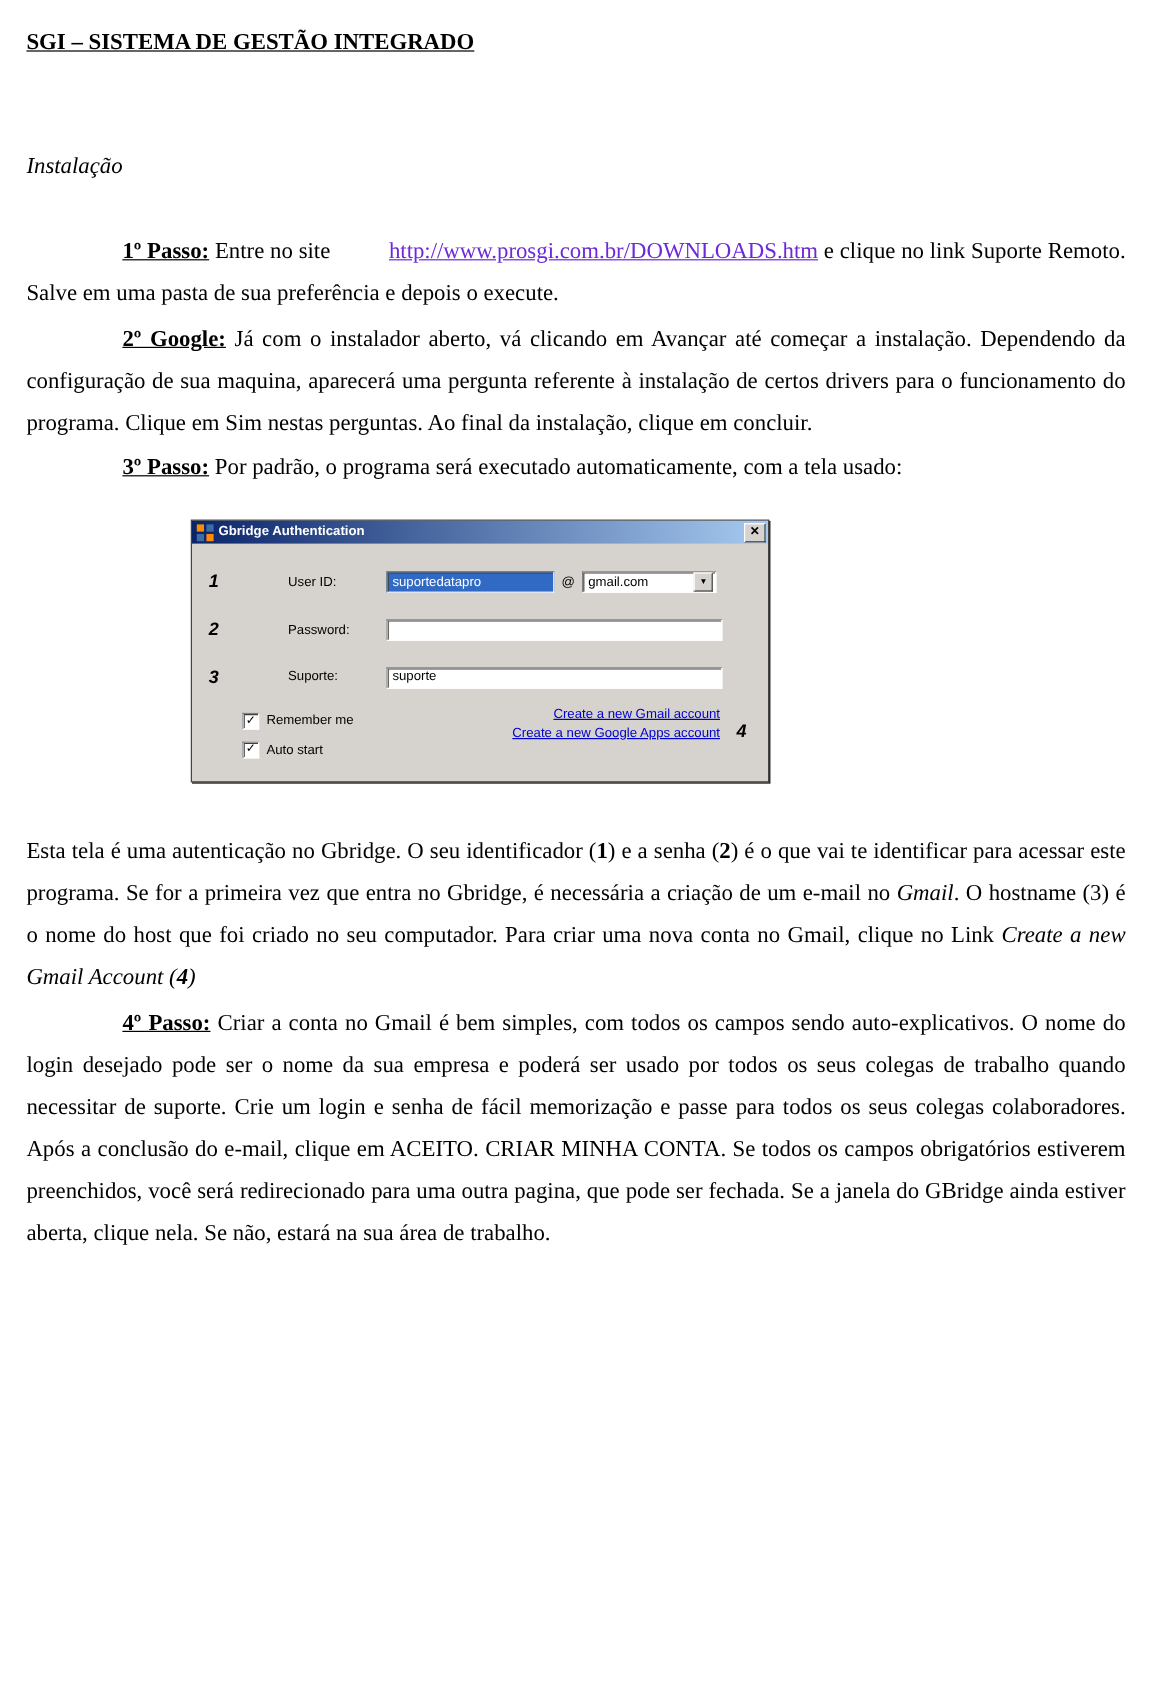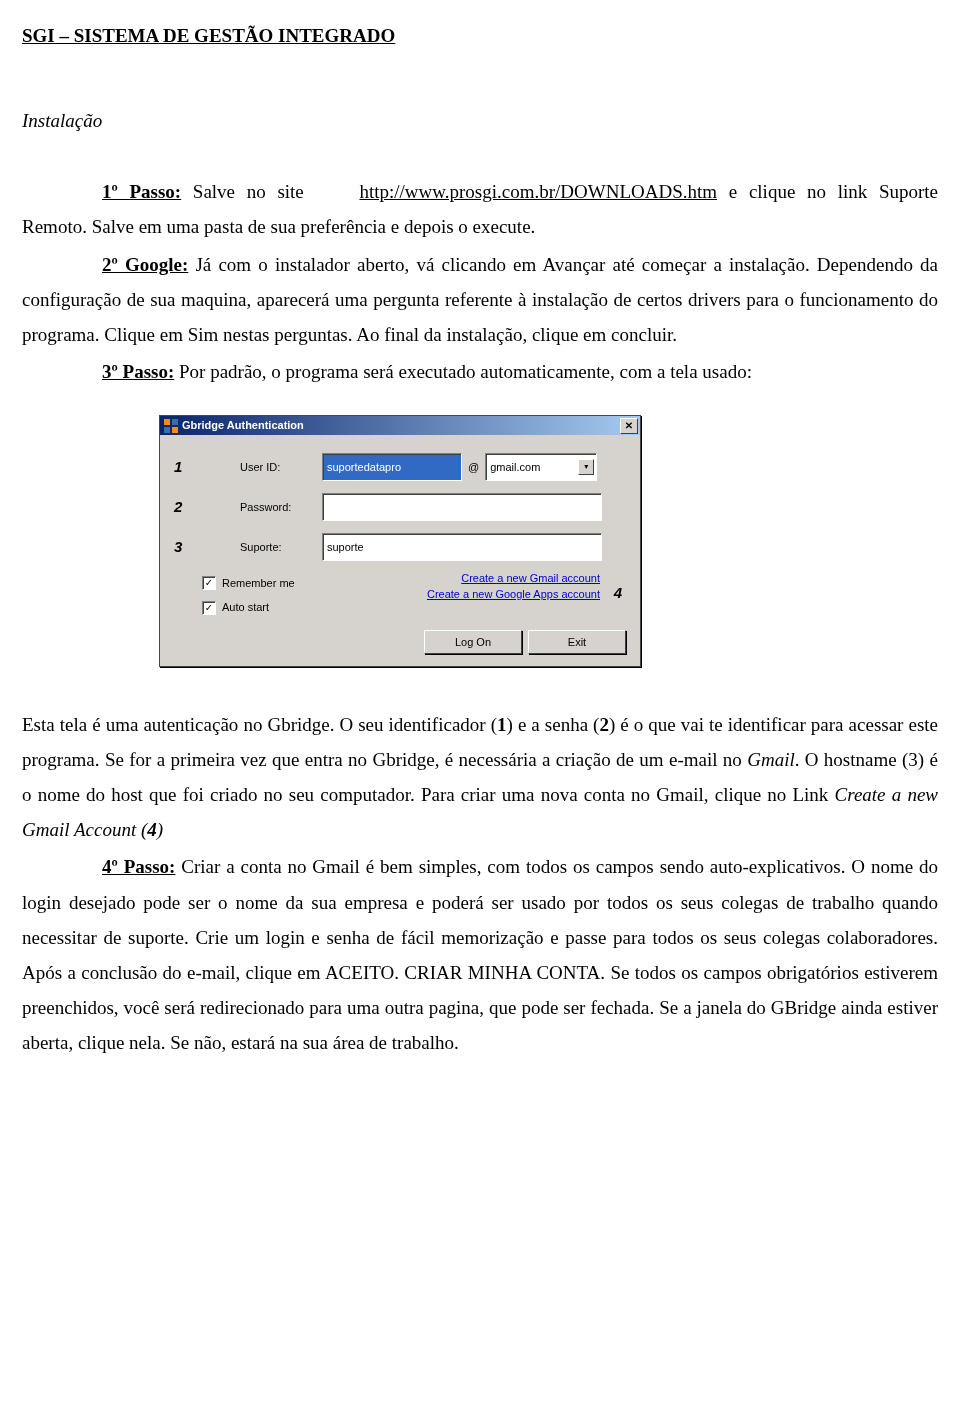--- a/index.html
+++ b/index.html
@@ -10,40 +10,40 @@
     padding: 18px 22px;
     font-size: 19px;
     line-height: 1.85;
     width: 960px;
     box-sizing: border-box;
   }
   .header-title {
     font-weight: bold;
     text-decoration: underline;
     font-size: 19px;
-    margin-bottom: 50px;
+    margin-bottom: 68px;
   }
   .section-heading {
     font-style: italic;
     font-size: 19px;
     margin-bottom: 36px;
   }
   .para {
     text-align: justify;
     margin: 0 0 2px 0;
   }
   .indent {
     text-indent: 80px;
   }
   .step-label {
     font-weight: bold;
     text-decoration: underline;
   }
   .link {
-    color: #000000;
+    color: #6d28d9;
     text-decoration: underline;
     margin-left: 44px;
   }
   .bold-num {
     font-weight: bold;
   }
   .italic {
     font-style: italic;
   }
 
@@ -121,21 +121,21 @@
     width: 82px;
     font-size: 11px;
     margin-left: 38px;
   }
   .sunken {
     background: #fff;
     border: 1px solid #808080;
     border-right-color: #fff;
     border-bottom-color: #fff;
     box-shadow: inset 1px 1px 0 #404040;
-    height: 28px;
+    height: 18px;
     padding: 0 4px;
     font-size: 11px;
     display: flex;
     align-items: center;
     box-sizing: border-box;
   }
   .userid-input {
     width: 140px;
     background: #316ac5;
     color: #fff;
@@ -239,21 +239,21 @@
   }
 </style>
 </head>
 <body>
 
 <div class="header-title">SGI – SISTEMA DE GESTÃO INTEGRADO</div>
 
 <div class="section-heading">Instalação</div>
 
 <p class="para indent">
-  <span class="step-label">1º Passo:</span><span> Salve no site </span><span class="link">http://www.prosgi.com.br/DOWNLOADS.htm</span><span> e clique no link Suporte Remoto. Salve em uma pasta de sua preferência e depois o execute.</span>
+  <span class="step-label">1º Passo:</span><span> Entre no site </span><span class="link">http://www.prosgi.com.br/DOWNLOADS.htm</span><span> e clique no link Suporte Remoto. Salve em uma pasta de sua preferência e depois o execute.</span>
 </p>
 
 <p class="para indent">
   <span class="step-label">2º Google:</span><span> Já com o instalador aberto, vá clicando em Avançar até começar a instalação. Dependendo da configuração de sua maquina, aparecerá uma pergunta referente à instalação de certos drivers para o funcionamento do programa. Clique em Sim nestas perguntas. Ao final da instalação, clique em concluir.</span>
 </p>
 
 <p class="para indent" style="margin-bottom:0;">
   <span class="step-label">3º Passo:</span><span> Por padrão, o programa será executado automaticamente, com a tela usado:</span>
 </p>
 
@@ -297,24 +297,20 @@
             <span class="chk">✓</span>
             <span>Auto start</span>
           </div>
         </div>
         <div class="links-col">
           <span class="dlg-link">Create a new Gmail account</span>
           <span class="dlg-link">Create a new Google Apps account</span>
         </div>
         <div class="num4">4</div>
       </div>
-      <div class="btnrow">
-        <div class="winbtn">Log On</div>
-        <div class="winbtn">Exit</div>
-      </div>
     </div>
   </div>
 </div>
 
 <p class="para">
   <span>Esta tela é uma autenticação no Gbridge. O seu identificador (</span><span class="bold-num">1</span><span>) e a senha (</span><span class="bold-num">2</span><span>) é o que vai te identificar para acessar este programa. Se for a primeira vez que entra no Gbridge, é necessária a criação de um e-mail no </span><span class="italic">Gmail</span><span>. O hostname (3) é o nome do host que foi criado no seu computador. Para criar uma nova conta no Gmail, clique no Link </span><span class="italic">Create a new Gmail Account</span><span class="italic"> (</span><span class="italic bold-num">4</span><span class="italic">)</span>
 </p>
 
 <p class="para indent">
   <span class="step-label">4º Passo:</span><span> Criar a conta no Gmail é bem simples, com todos os campos sendo auto-explicativos. O nome do login desejado pode ser o nome da sua empresa e poderá ser usado por todos os seus colegas de trabalho quando necessitar de suporte. Crie um login e senha de fácil memorização e passe para todos os seus colegas colaboradores. Após a conclusão do e-mail, clique em ACEITO. CRIAR MINHA CONTA. Se todos os campos obrigatórios estiverem preenchidos, você será redirecionado para uma outra pagina, que pode ser fechada. Se a janela do GBridge ainda estiver aberta, clique nela. Se não, estará na sua área de trabalho.</span>

